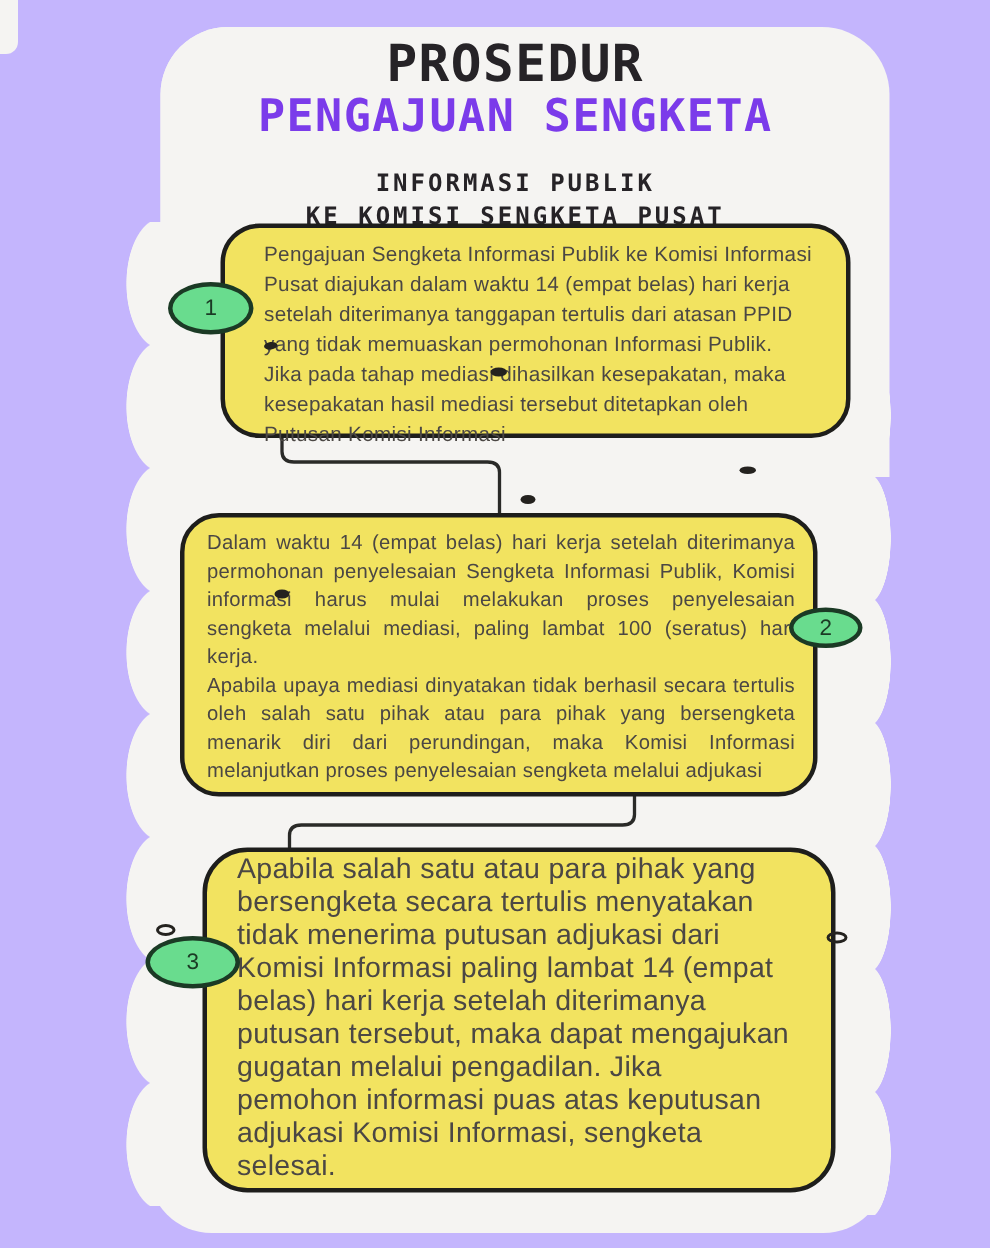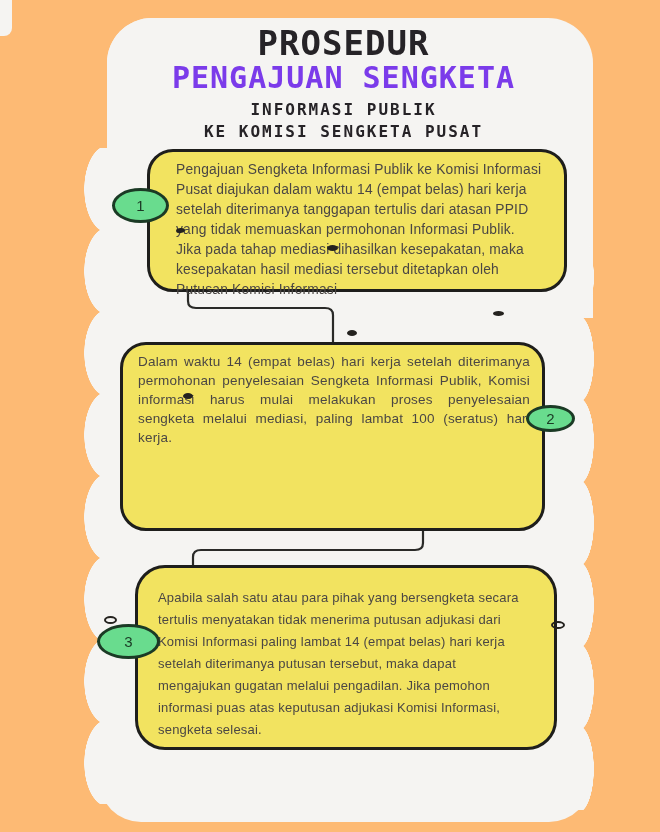--- a/index.html
+++ b/index.html
@@ -1,18 +1,18 @@
 <!DOCTYPE html>
 <html><head>
 <meta charset="utf-8">
 <style>
   html,body{margin:0;padding:0;background:#888;}
   .page{
     position:relative; width:660px; height:832px; overflow:hidden;
-    background:#fdba74;
+    background:#c4b5fd;
     font-family:"Liberation Sans", sans-serif;
   }
   
   .cloud-main{
     position:absolute; left:107px; top:18px; width:471px; height:804px;
     background:#F5F4F2; border-radius:45px;
   }
   .cloud-cap-top{
     position:absolute; left:107px; top:18px; width:486px; height:300px;
     background:#F5F4F2; border-radius:45px 45px 0 0;
@@ -35,38 +35,38 @@
     position:absolute; left:0; top:0; width:12px; height:36px;
     background:#F5F4F2; border-radius:0 0 8px 0;
   }
   
   .title-block{
     position:absolute; left:95px; top:24px; width:497px; text-align:center;
     font-family:"DejaVu Sans Mono", monospace; font-weight:bold; color:#262327;
   }
   .t1{font-size:34px; letter-spacing:1px; line-height:38px;}
   .t2{font-size:30px; letter-spacing:1px; line-height:28px; color:#7B3BEA; margin-top:2px;}
-  .t3{font-size:16px; letter-spacing:2px; line-height:22px; margin-top:7px;}
+  .t3{font-size:16px; letter-spacing:2px; line-height:22px; margin-top:19px;}
   .t4{font-size:16px; letter-spacing:2px; line-height:22px;}
   
   .connector-svg{position:absolute; left:0; top:0;}
   
   .step-box{
     position:absolute; box-sizing:border-box;
     background:#F2E360; border:3px solid #1E1E1C;
     color:#4B4744; font-size:13.8px; letter-spacing:.2px;
   }
   .step-box p{margin:0;}
   .box1{left:147px; top:149px; width:420px; height:143px; border-radius:26px;
         padding:8px 12px 8px 26px; line-height:20px;}
   .box2{left:120px; top:342px; width:425px; height:189px; border-radius:26px;
         padding:7px 12px 7px 15px; line-height:19px; font-size:13.5px;}
   .box2 p{text-align:justify;}
-  .box3{left:135px; top:565px; width:422px; height:185px; border-radius:30px;
-        padding:19px 28px 8px 20px; line-height:22px; font-size:13px;}
+  .box3{left:135px; top:565px; width:422px; height:230px; border-radius:30px;
+        padding:1px 28px 8px 20px; line-height:22px; font-size:19px;}
   
   .badge{
     position:absolute; box-sizing:border-box;
     background:#69DC8E; border:3px solid #1B3A25; border-radius:50%;
     display:flex; align-items:center; justify-content:center;
     color:#1B3A25; font-size:15px; font-weight:500;
   }
   .badge1{left:112px; top:188px; width:57px; height:35px;}
   .badge2{left:526px; top:405px; width:49px; height:27px;}
   .badge3{left:97px;  top:624px; width:63px; height:35px;}
@@ -105,20 +105,21 @@
     <path d="M423,530 L423,543 Q423,550 415,550 L201,550 Q193,550 193,557 L193,567" fill="none" stroke="#2A2A28" stroke-width="2.2"></path>
   </svg>
 
   <div class="step-box box1">
     <p>Pengajuan Sengketa Informasi Publik ke Komisi Informasi Pusat diajukan dalam waktu 14 (empat belas) hari kerja setelah diterimanya tanggapan tertulis dari atasan PPID yang tidak memuaskan permohonan Informasi Publik.</p>
     <p>Jika pada tahap mediasi dihasilkan kesepakatan, maka kesepakatan hasil mediasi tersebut ditetapkan oleh Putusan Komisi Informasi</p>
   </div>
 
   <div class="step-box box2">
     <p>Dalam waktu 14 (empat belas) hari kerja setelah diterimanya permohonan penyelesaian Sengketa Informasi Publik, Komisi informasi harus mulai melakukan proses penyelesaian sengketa melalui mediasi, paling lambat 100 (seratus) hari kerja.</p>
+    <p>Apabila upaya mediasi dinyatakan tidak berhasil secara tertulis oleh salah satu pihak atau para pihak yang bersengketa menarik diri dari perundingan, maka Komisi Informasi melanjutkan proses penyelesaian sengketa melalui adjukasi</p>
   </div>
 
   <div class="step-box box3">
     <p>Apabila salah satu atau para pihak yang bersengketa secara tertulis menyatakan tidak menerima putusan adjukasi dari Komisi Informasi paling lambat 14 (empat belas) hari kerja setelah diterimanya putusan tersebut, maka dapat mengajukan gugatan melalui pengadilan. Jika pemohon informasi puas atas keputusan adjukasi Komisi Informasi, sengketa selesai.</p>
   </div>
 
   <div class="badge badge1">
     <span>1</span>
   </div>
   <div class="badge badge2">

